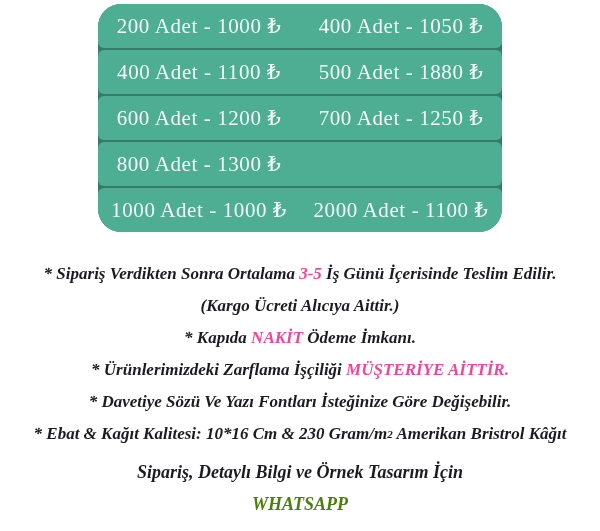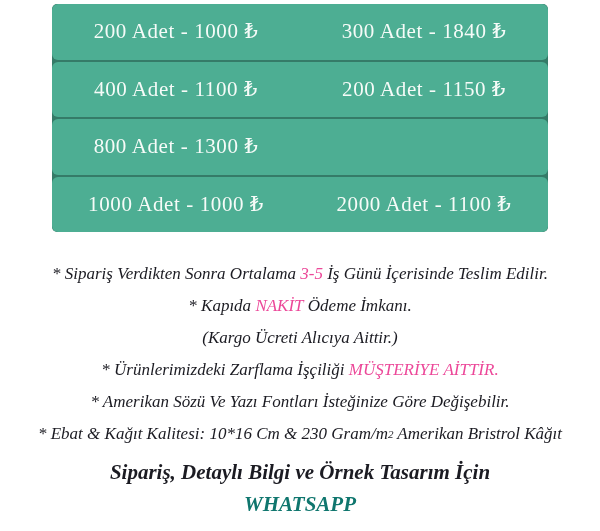--- a/index.html
+++ b/index.html
@@ -7,24 +7,24 @@
   body {
     width: 600px;
     height: 531px;
     overflow: hidden;
     font-family: "Liberation Serif", "DejaVu Serif", serif;
   }
 
   
   .price-table {
     margin: 4px auto 0 auto;
-    width: 496px;
+    width: 404px;
     height: 228px;
     background: #357b68;          
-    border-radius: 5px;
+    border-radius: 23px;
     overflow: hidden;
     display: flex;
     flex-direction: column;
     gap: 2px;
   }
   .price-row {
     flex: 1;
     background: #4dae93;
     border-radius: 6px;
     display: flex;
@@ -46,78 +46,83 @@
     font-style: italic;
     color: #1b1b22;
     font-size: 17px;
   }
   .note-line {
     height: 32px;
     display: flex;
     align-items: center;
     justify-content: center;
     white-space: pre;
+    font-weight: bold;
   }
   .accent-red { color: #ec4899; }
-  .accent-green { color: #0f766e; }
+  .accent-green { color: #4d7c0f; }
   .sup { font-size: 11px; vertical-align: super; line-height: 0; }
 
   
   .footer {
     margin-top: 6px;
     text-align: center;
     font-style: italic;
     font-weight: bold;
     color: #1b1b22;
-    font-size: 21px;
+    font-size: 18px;
   }
   .footer-line {
     height: 32px;
     display: flex;
     align-items: center;
     justify-content: center;
     white-space: pre;
   }
 </style>
 </head>
 <body>
 
 <div class="price-table">
   <div class="price-row">
     <div class="price-cell">200 Adet - 1000 ₺</div>
-    <div class="price-cell">300 Adet - 1840 ₺</div>
+    <div class="price-cell">400 Adet - 1050 ₺</div>
   </div>
   <div class="price-row">
     <div class="price-cell">400 Adet - 1100 ₺</div>
-    <div class="price-cell">200 Adet - 1150 ₺</div>
+    <div class="price-cell">500 Adet - 1880 ₺</div>
+  </div>
+  <div class="price-row">
+    <div class="price-cell">600 Adet - 1200 ₺</div>
+    <div class="price-cell">700 Adet - 1250 ₺</div>
   </div>
   <div class="price-row">
     <div class="price-cell">800 Adet - 1300 ₺</div>
   </div>
   <div class="price-row">
     <div class="price-cell">1000 Adet - 1000 ₺</div>
     <div class="price-cell">2000 Adet - 1100 ₺</div>
   </div>
 </div>
 
 <div class="notes">
   <div class="note-line">
     <span>* Sipariş Verdikten Sonra Ortalama </span><span class="accent-red">3-5</span><span> İş Günü İçerisinde Teslim Edilir.</span>
   </div>
   <div class="note-line">
-    <span>* Kapıda </span><span class="accent-red">NAKİT</span><span> Ödeme İmkanı.</span>
+    <span>(Kargo Ücreti Alıcıya Aittir.)</span>
   </div>
   <div class="note-line">
-    <span>(Kargo Ücreti Alıcıya Aittir.)</span>
+    <span>* Kapıda </span><span class="accent-red">NAKİT</span><span> Ödeme İmkanı.</span>
   </div>
   <div class="note-line">
     <span>* Ürünlerimizdeki Zarflama İşçiliği </span><span class="accent-red">MÜŞTERİYE AİTTİR.</span>
   </div>
   <div class="note-line">
-    <span>* Amerikan Sözü Ve Yazı Fontları İsteğinize Göre Değişebilir.</span>
+    <span>* Davetiye Sözü Ve Yazı Fontları İsteğinize Göre Değişebilir.</span>
   </div>
   <div class="note-line">
     <span>* Ebat &amp; Kağıt Kalitesi: 10*16 Cm &amp; 230 Gram/m</span><span class="sup">2</span><span> Amerikan Bristrol Kâğıt</span>
   </div>
 </div>
 
 <div class="footer">
   <div class="footer-line">
     <span>Sipariş, Detaylı Bilgi ve Örnek Tasarım İçin</span>
   </div>

